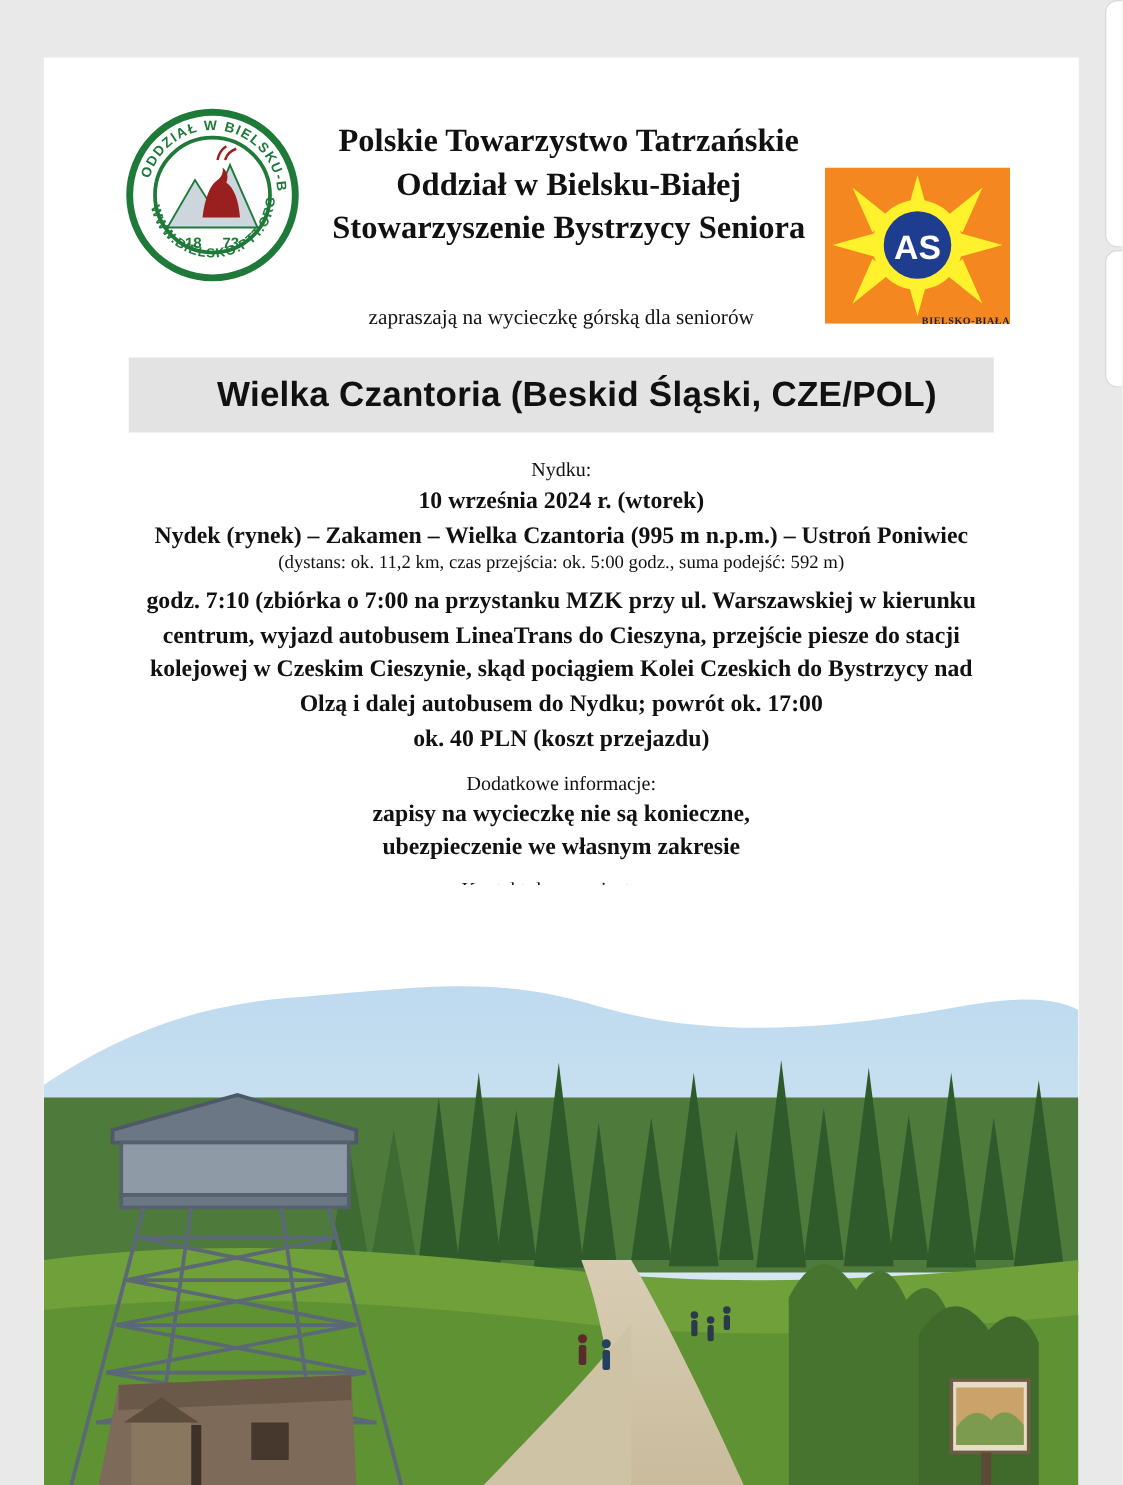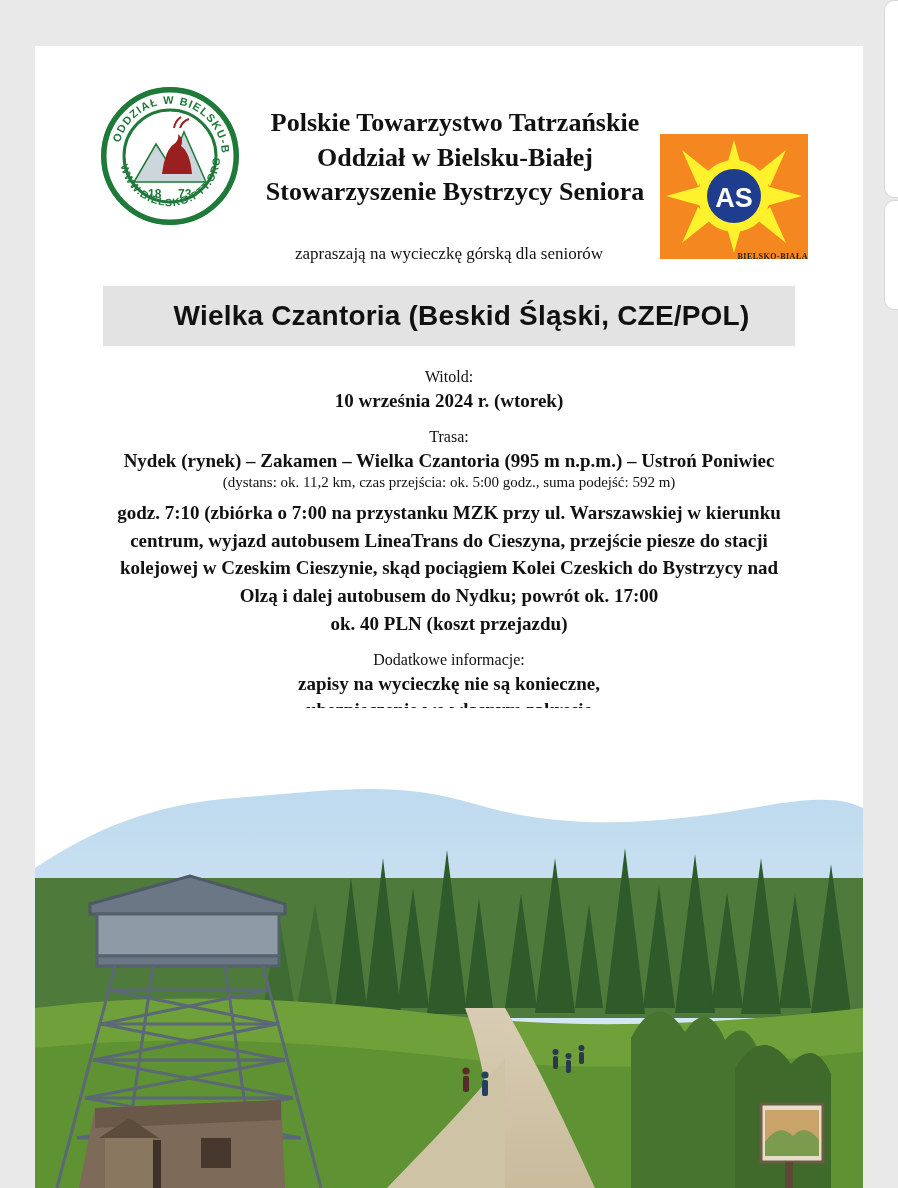--- a/index.html
+++ b/index.html
@@ -49,21 +49,21 @@
     height: 152px;
     margin: 38px 0 0 0;
   }
   .ptt-logo {
     position: absolute;
     left: 65px; top: 2px;
     width: 140px; height: 140px;
   }
   .title-block {
     position: absolute;
-    left: 205px; top: 22px;
+    left: 205px; top: 12px;
     width: 430px;
     text-align: center;
   }
   .title-block .line {
     font-weight: bold;
     font-size: 26px;
     line-height: 1.33;
     color: #111;
     white-space: nowrap;
   }
@@ -216,24 +216,23 @@
     </div>
 
     <div class="invite">zapraszają na wycieczkę górską dla seniorów</div>
 
     <div class="banner">
       <span class="banner-text">Wielka Czantoria (Beskid Śląski, CZE/POL)</span>
     </div>
 
     <div class="body">
 
-      <div class="lbl first-lbl">Witold:</div>
+      <div class="lbl first-lbl">Nydku:</div>
       <div class="val">10 września 2024 r. (wtorek)</div>
 
-      <div class="lbl">Trasa:</div>
       <div class="val">Nydek (rynek) – Zakamen – Wielka Czantoria (995 m n.p.m.) – Ustroń Poniwiec</div>
       <div class="small">(dystans: ok. 11,2 km, czas przejścia: ok. 5:00 godz., suma podejść: 592 m)</div>
 
       <div class="para">godz. 7:10 (zbiórka o 7:00 na przystanku MZK przy ul. Warszawskiej w kierunku centrum, wyjazd autobusem LineaTrans do Cieszyna, przejście piesze do stacji kolejowej w Czeskim Cieszynie, skąd pociągiem Kolei Czeskich do Bystrzycy nad Olzą i dalej autobusem do Nydku; powrót ok. 17:00</div>
 
       <div class="val">ok. 40 PLN (koszt przejazdu)</div>
 
       <div class="lbl">Dodatkowe informacje:</div>
       <div class="val" style="white-space: pre-line;">zapisy na wycieczkę nie są konieczne,
 ubezpieczenie we własnym zakresie</div>

